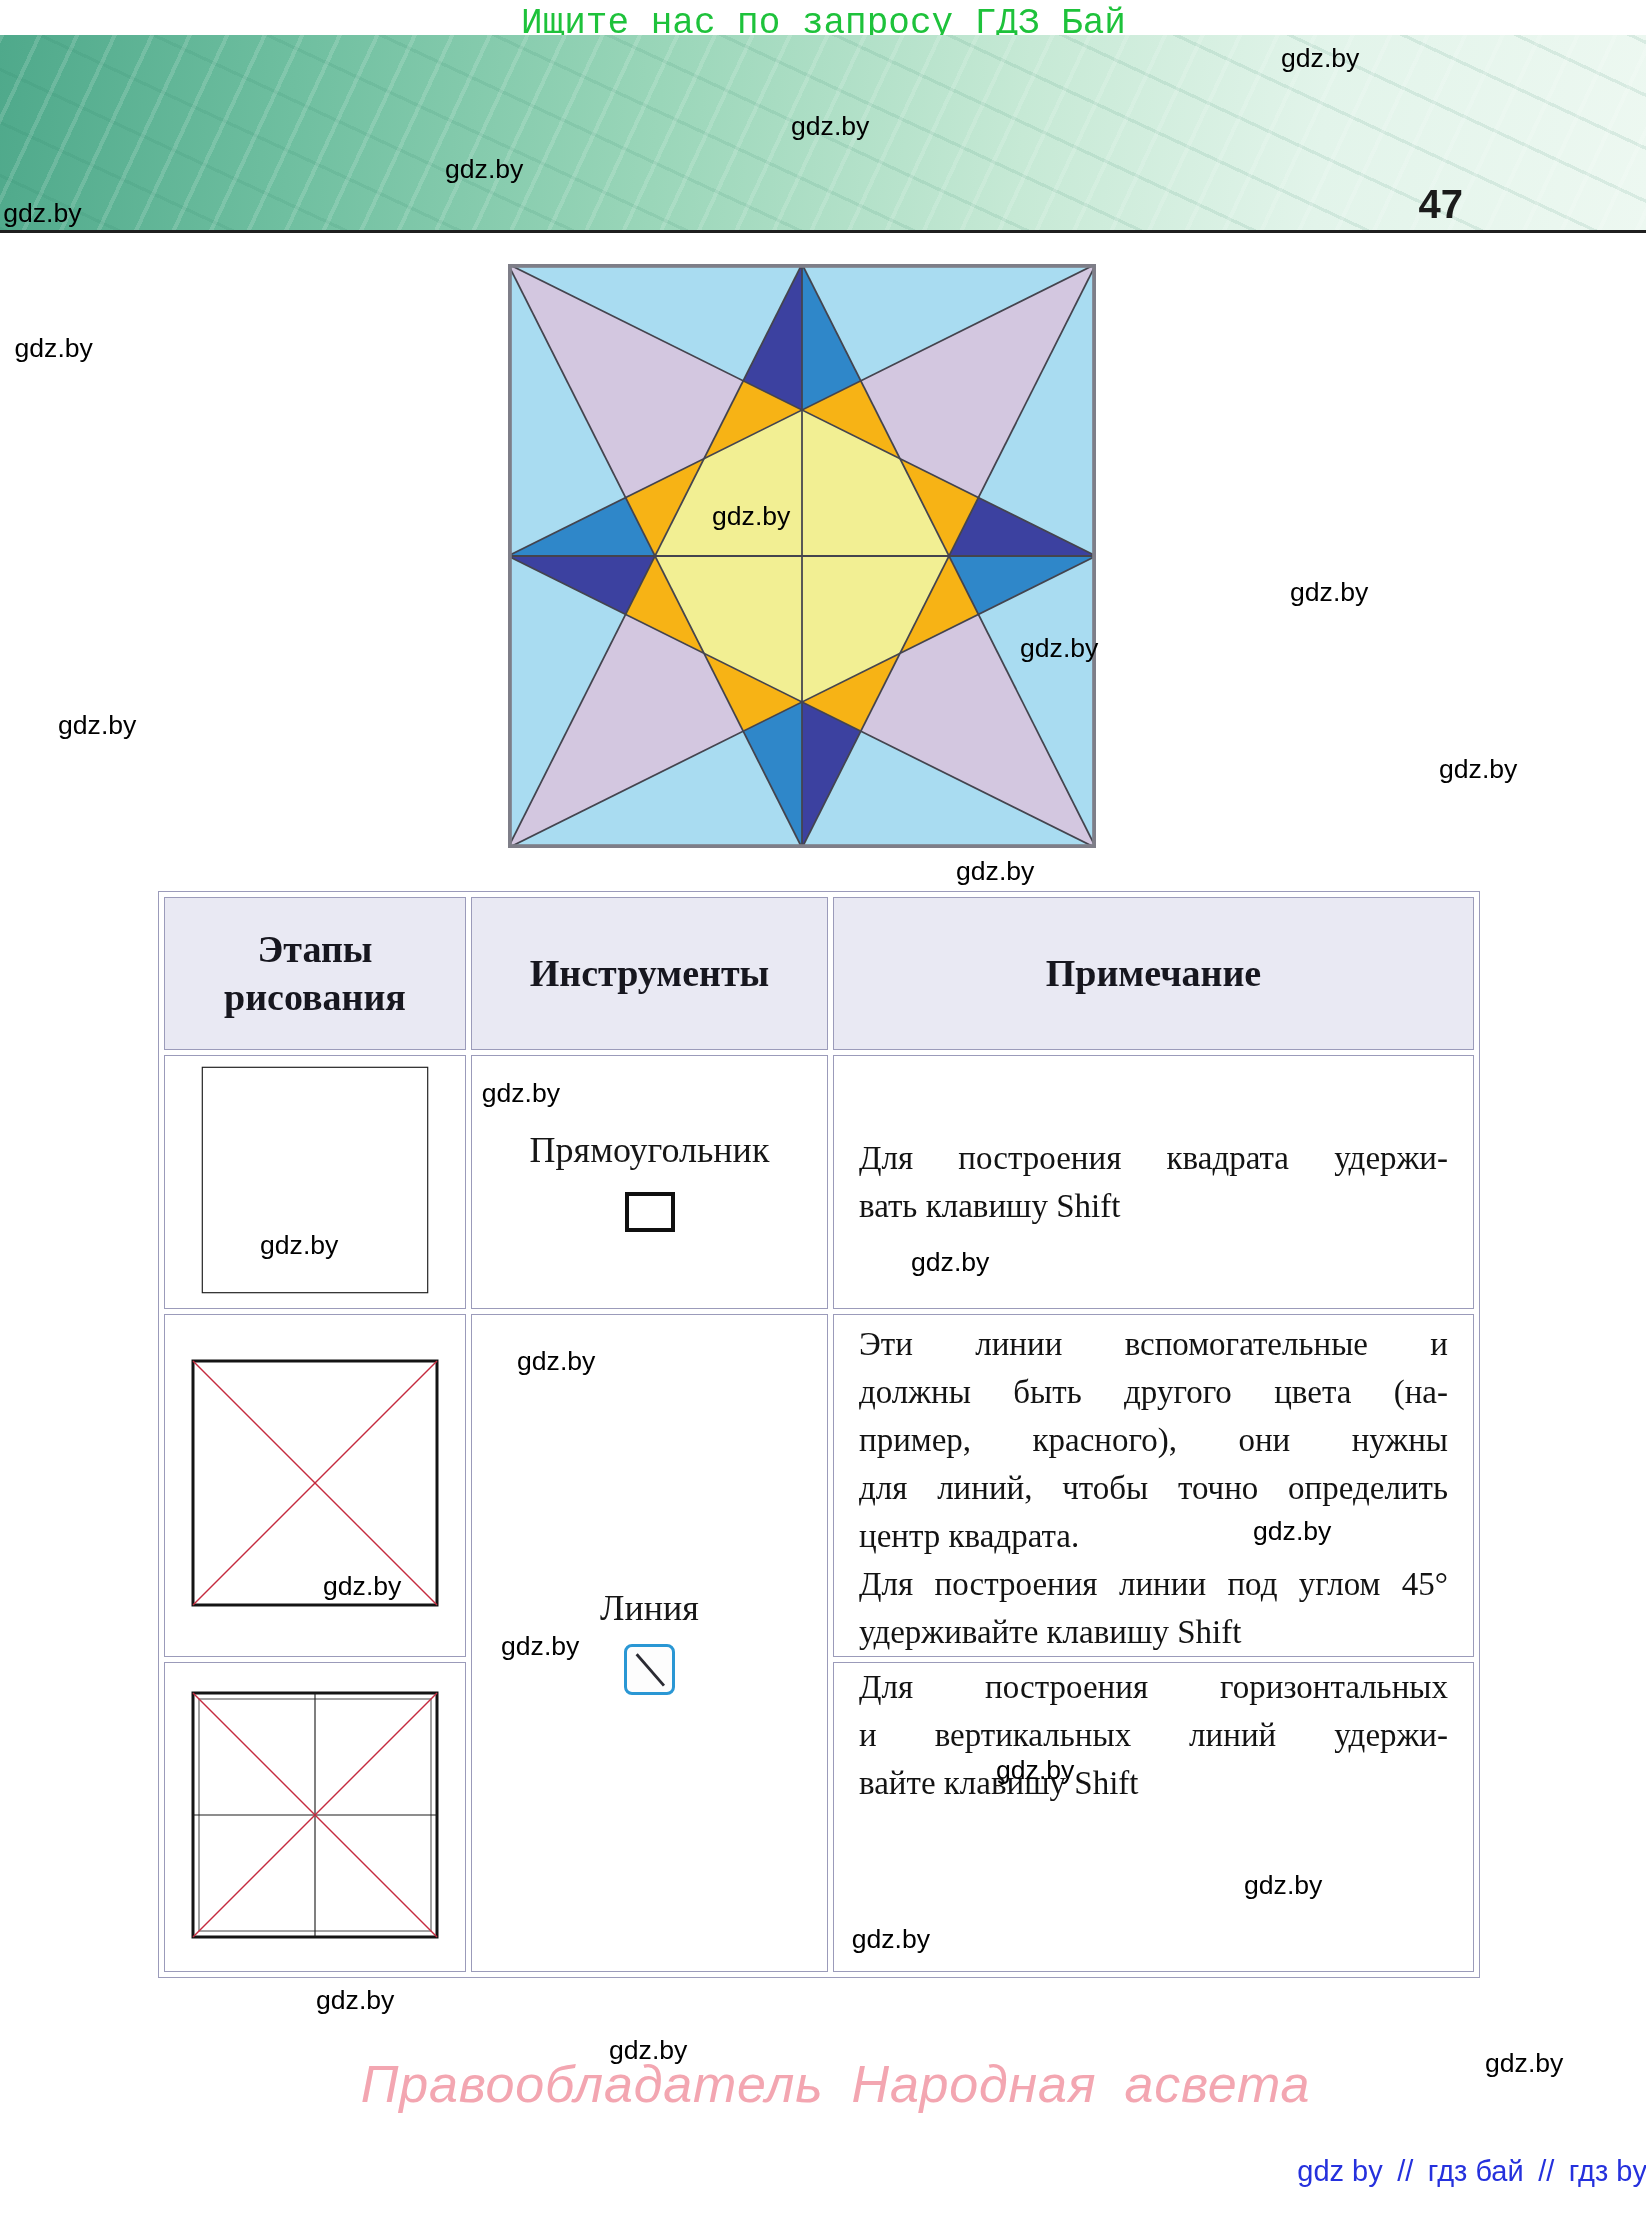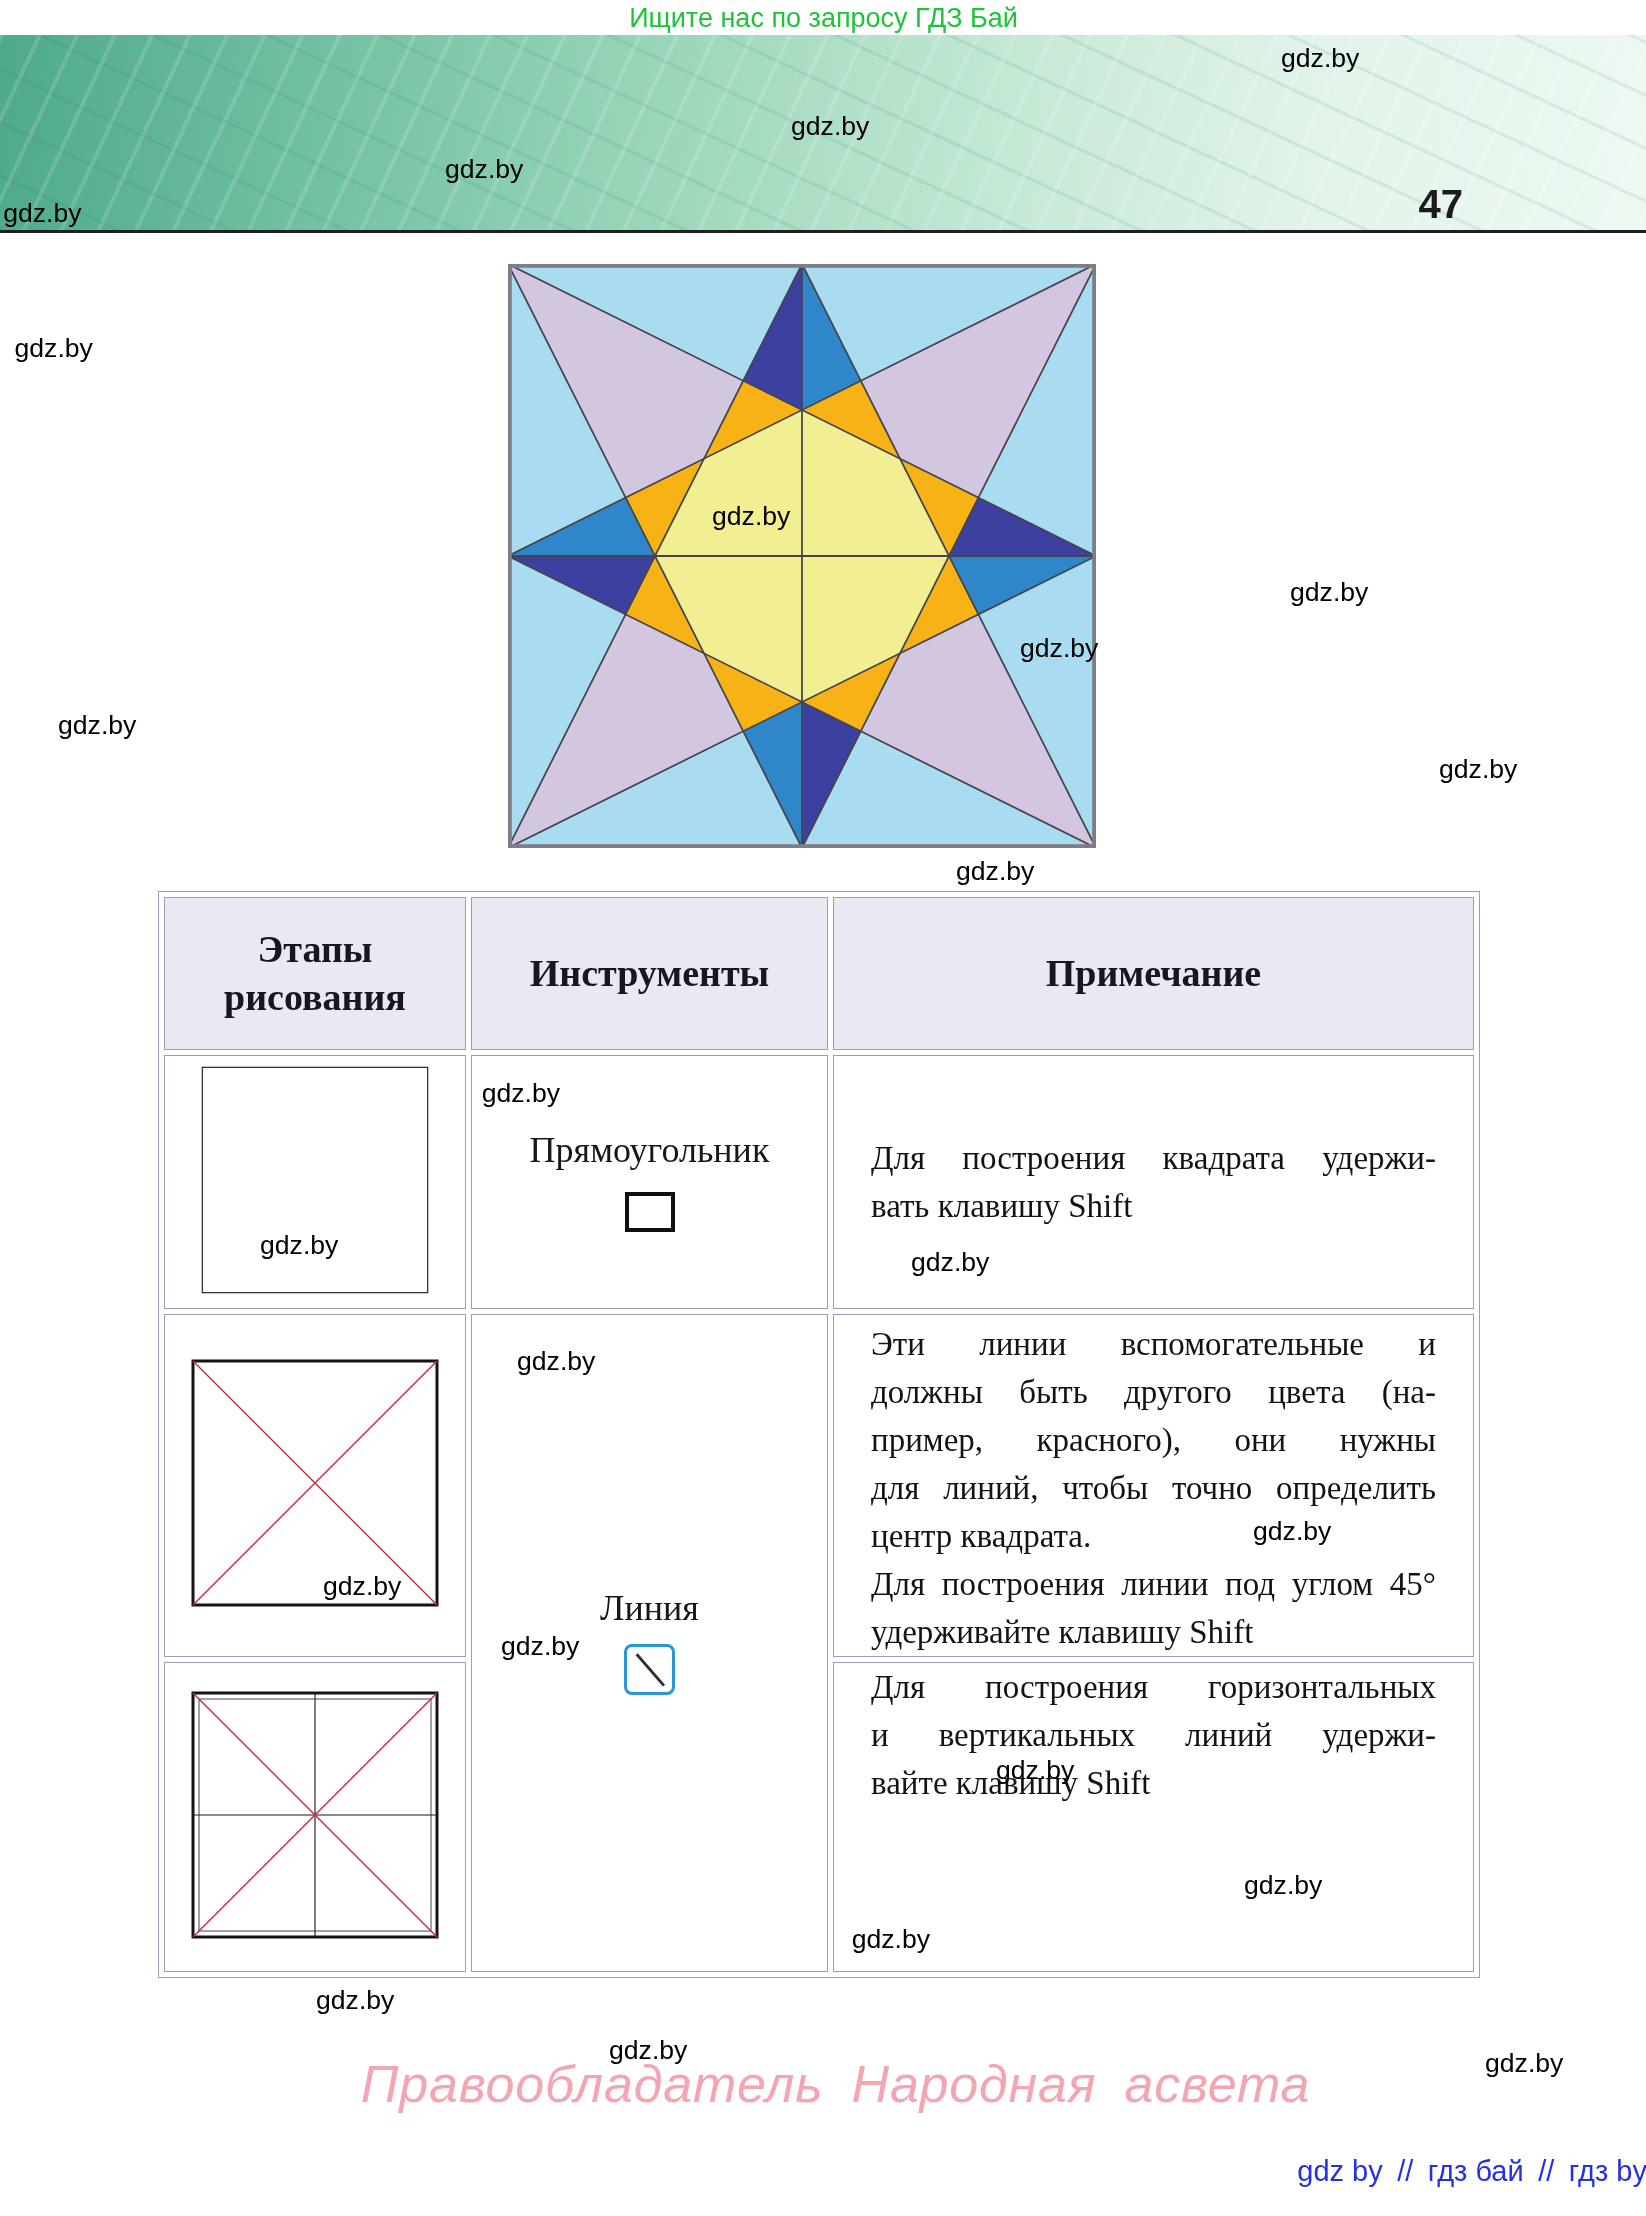--- a/index.html
+++ b/index.html
@@ -3,21 +3,21 @@
 <meta charset="utf-8">
 <style>
   html,body{margin:0;padding:0;}
   body{
     position:relative;width:1647px;height:2216px;background:#ffffff;
     font-family:"Liberation Serif",serif;overflow:hidden;
   }
   
   .promo{
     position:absolute;left:0;top:3.2px;width:100%;text-align:center;
-    font-family:Liberation Sans, sans-serif;font-size:27px;color:#1ec23b;
+    font-family:Liberation Mono, monospace;font-size:36px;color:#1ec23b;
   }
   
   .banner{
     position:absolute;left:0;top:35px;width:1647px;height:195px;
     border-bottom:3.2px solid #1f1f1f;
     background:
       repeating-linear-gradient(115deg, rgba(255,255,255,0.14) 0 4px, rgba(255,255,255,0) 4px 34px),
       repeating-linear-gradient(25deg, rgba(34,120,92,0.10) 0 3.2px, rgba(34,120,92,0) 3.2px 48px),
       linear-gradient(95deg,#4fa98b 0%,#6fbfa0 18%,#9ad6b9 40%,#c6e9d5 62%,#e2f4ea 80%,#edf8f1 100%);
   }
@@ -52,21 +52,21 @@
   .tool-label{font-size:36px;color:#161616;}
   .rect-icon{
     display:inline-block;width:42px;height:32px;border:4px solid #101010;
     background:#ffffff;margin-top:21px;
   }
   .line-icon{
     display:inline-block;width:45px;height:45px;border:3.2px solid #2a97d4;
     border-radius:8px;background:#fdfdfd;margin-top:14.5px;position:relative;
   }
   .line-icon svg{position:absolute;left:0;top:0;}
-  td.note-cell{position:relative;padding:0 37px;font-size:33px;color:#131313;}
+  td.note-cell{position:relative;padding:0 25px;font-size:33px;color:#131313;}
   .tline{line-height:48px;text-align:justify;text-align-last:justify;}
   .tline.last{text-align:left;text-align-last:left;}
   .note-pad-top{padding-top:119px;}
   
   .copyright{
     position:absolute;left:12px;top:2054px;width:100%;text-align:center;
     font-family:"Liberation Sans",sans-serif;font-style:italic;
     font-size:52px;color:#f3a6b1;word-spacing:13px;letter-spacing:0.8px;
   }
   .footer-links{

